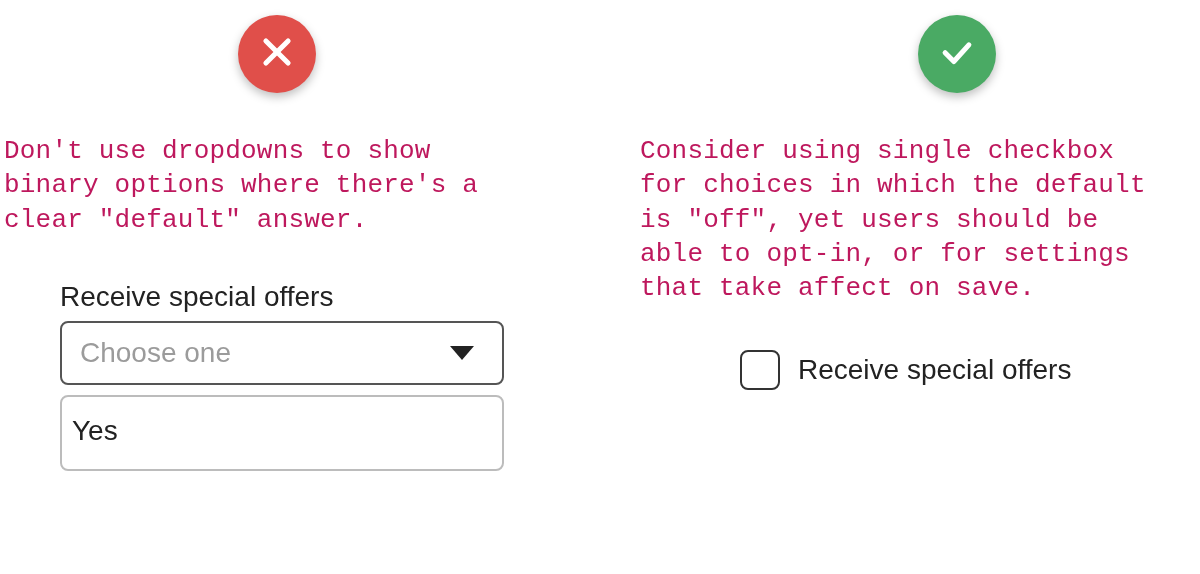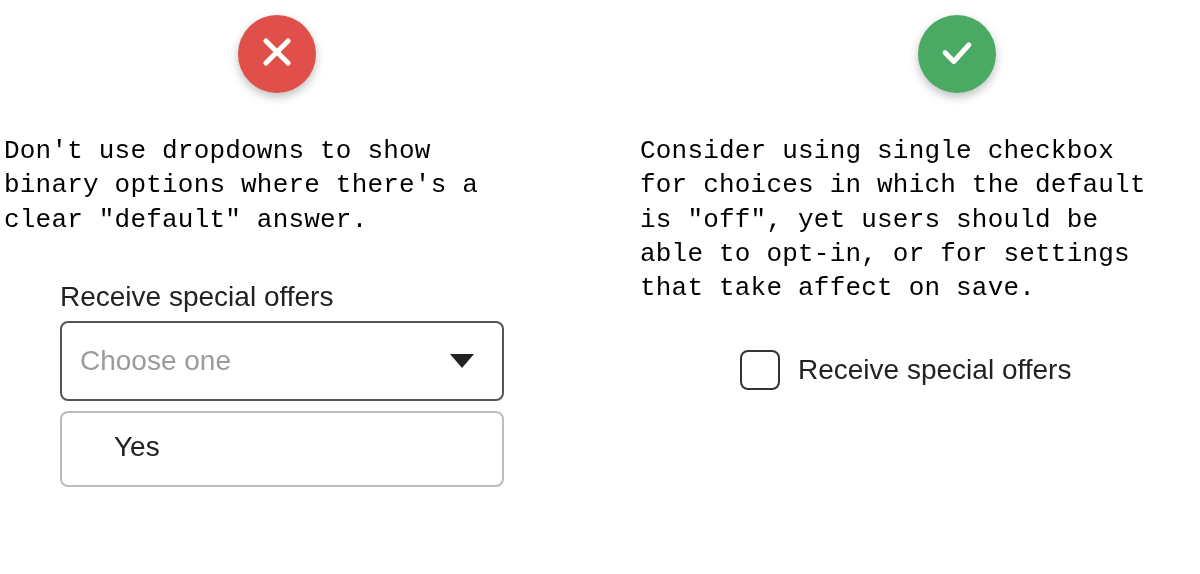--- a/index.html
+++ b/index.html
@@ -40,41 +40,41 @@
     justify-content: center;
     box-shadow: 0 4px 10px rgba(0,0,0,0.25);
   }
   .badge.bad  { background: #e04f4a; }
   .badge.good { background: #4aaa64; }
   .badge svg { width: 38px; height: 38px; }
 
   .advice {
     white-space: pre-line;
     font-family: "SFMono-Regular", Menlo, Consolas, "Liberation Mono", monospace;
-    color: #000000;
+    color: #be185d;
     font-size: 26px;
     line-height: 1.32;
     margin: 30px 0 0 4px;
     letter-spacing: 0.2px;
   }
 
   
   .example-left {
     margin: 44px 0 0 60px;
     width: 444px;
   }
   .field-label {
     font-size: 28px;
     color: #222;
     margin-bottom: 8px;
   }
   .select-box {
     border: 2px solid #555;
     border-radius: 8px;
-    height: 80px;
+    height: 64px;
     display: flex;
     align-items: center;
     justify-content: space-between;
     padding: 0 28px 0 18px;
     box-sizing: border-box;
   }
   .select-placeholder {
     font-size: 28px;
     color: #9b9b9b;
   }
@@ -86,22 +86,21 @@
   }
   .options-panel {
     margin-top: 10px;
     border: 2px solid #bcbcbc;
     border-radius: 8px;
     padding: 10px 0 14px 0;
   }
   .option {
     font-size: 28px;
     color: #222;
-    padding: 8px 24px;
-    margin-left: 28px;
+    padding: 8px 10px;
   }
 
   
   .example-right {
     display: flex;
     align-items: center;
     margin: 44px 0 0 104px;
   }
   .checkbox {
     width: 40px;

